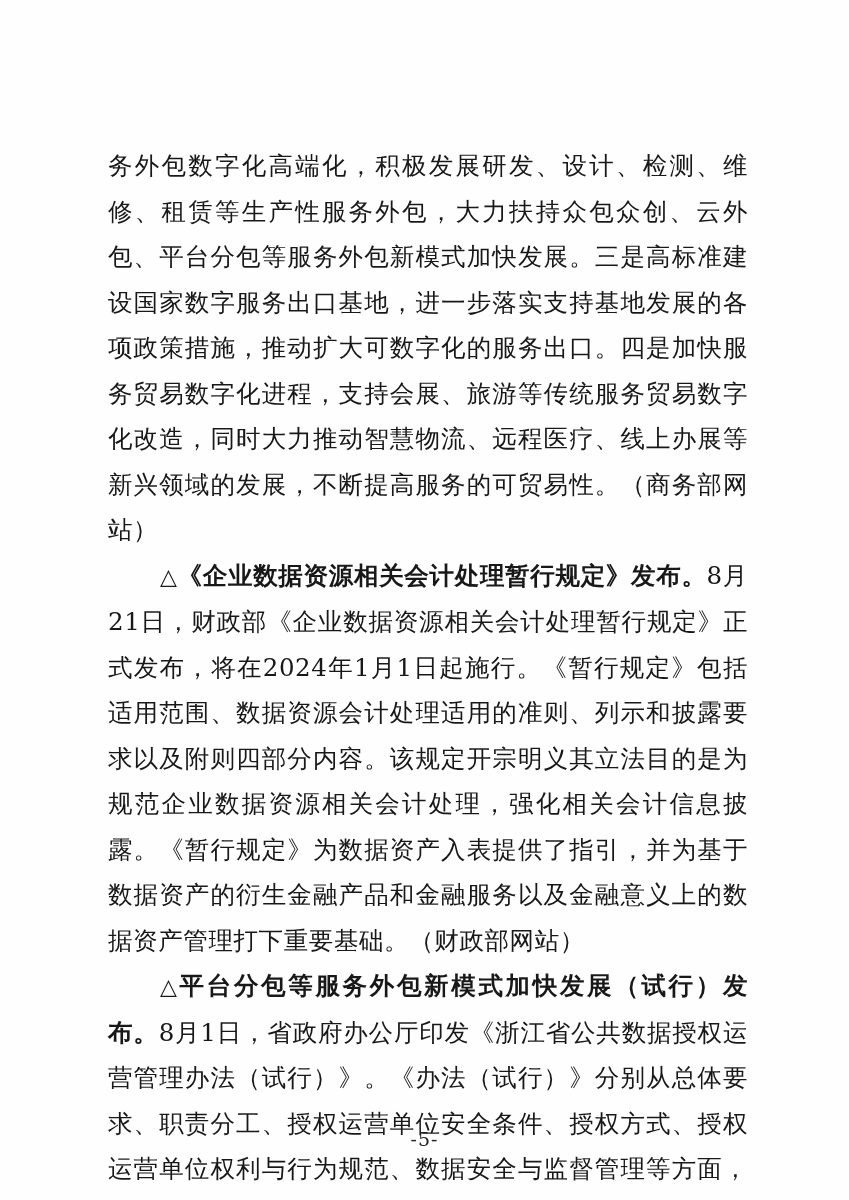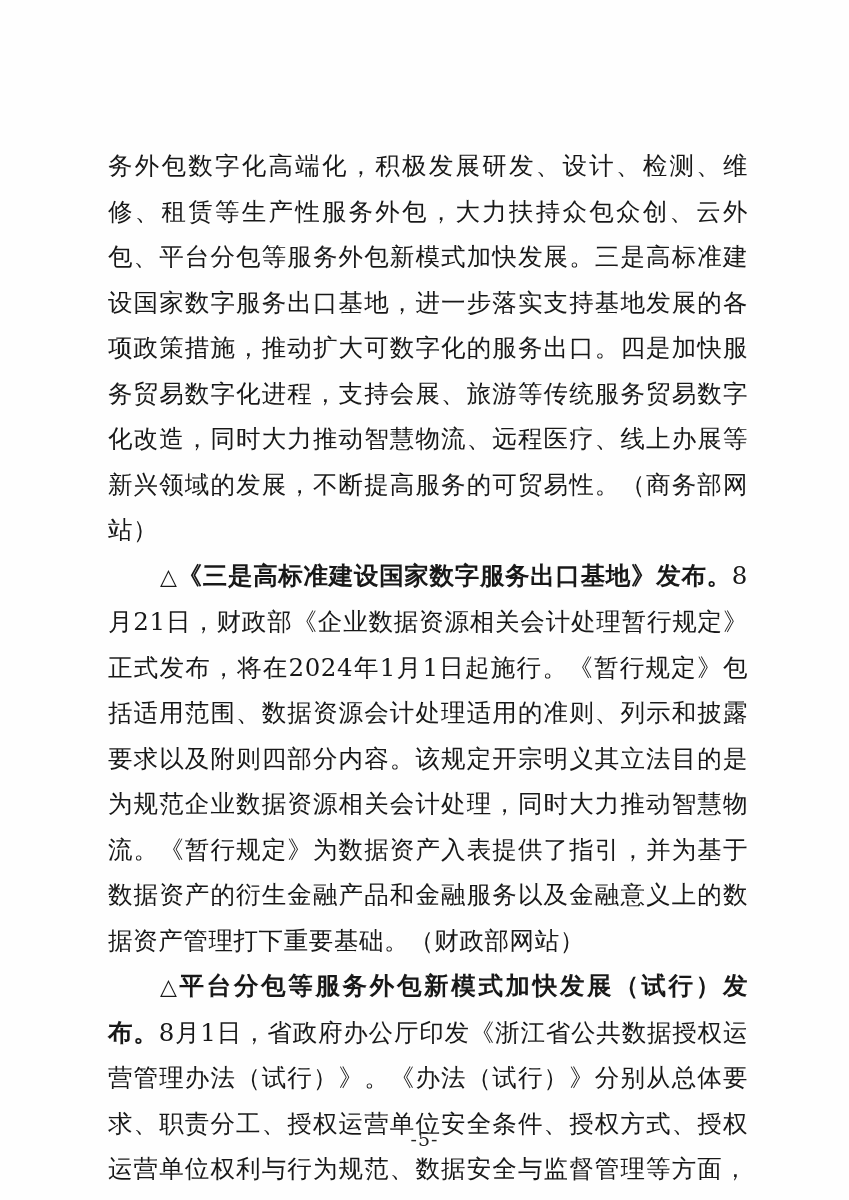--- a/index.html
+++ b/index.html
@@ -65,21 +65,21 @@
 </head>
 <body>
 
 <div class="page">
 
   <div class="content">
 
     <p class="para">务外包数字化高端化，积极发展研发、设计、检测、维修、租赁等生产性服务外包，大力扶持众包众创、云外包、平台分包等服务外包新模式加快发展。三是高标准建设国家数字服务出口基地，进一步落实支持基地发展的各项政策措施，推动扩大可数字化的服务出口。四是加快服务贸易数字化进程，支持会展、旅游等传统服务贸易数字化改造，同时大力推动智慧物流、远程医疗、线上办展等新兴领域的发展，不断提高服务的可贸易性。（商务部网站）</p>
 
     <p class="para indent">
-      <span class="tri bold-lead">△</span><span class="bold-lead">《三是高标准建设国家数字服务出口基地》发布。</span><span>8月21日，财政部《企业数据资源相关会计处理暂行规定》正式发布，将在2024年1月1日起施行。《暂行规定》包括适用范围、数据资源会计处理适用的准则、列示和披露要求以及附则四部分内容。该规定开宗明义其立法目的是为规范企业数据资源相关会计处理，同时大力推动智慧物流。《暂行规定》为数据资产入表提供了指引，并为基于数据资产的衍生金融产品和金融服务以及金融意义上的数据资产管理打下重要基础。（财政部网站）</span>
+      <span class="tri bold-lead">△</span><span class="bold-lead">《企业数据资源相关会计处理暂行规定》发布。</span><span>8月21日，财政部《企业数据资源相关会计处理暂行规定》正式发布，将在2024年1月1日起施行。《暂行规定》包括适用范围、数据资源会计处理适用的准则、列示和披露要求以及附则四部分内容。该规定开宗明义其立法目的是为规范企业数据资源相关会计处理，强化相关会计信息披露。《暂行规定》为数据资产入表提供了指引，并为基于数据资产的衍生金融产品和金融服务以及金融意义上的数据资产管理打下重要基础。（财政部网站）</span>
     </p>
 
     <p class="para indent">
       <span class="tri bold-lead">△</span><span class="bold-lead">平台分包等服务外包新模式加快发展（试行）发布。</span><span>8月1日，省政府办公厅印发《浙江省公共数据授权运营管理办法（试行）》。《办法（试行）》分别从总体要求、职责分工、授权运营单位安全条件、授权方式、授权运营单位权利与行为规范、数据安全与监督管理等方面，对浙江省公共数据授权运</span>
     </p>
 
   </div>
 
   <div class="page-number">-5-</div>
 

